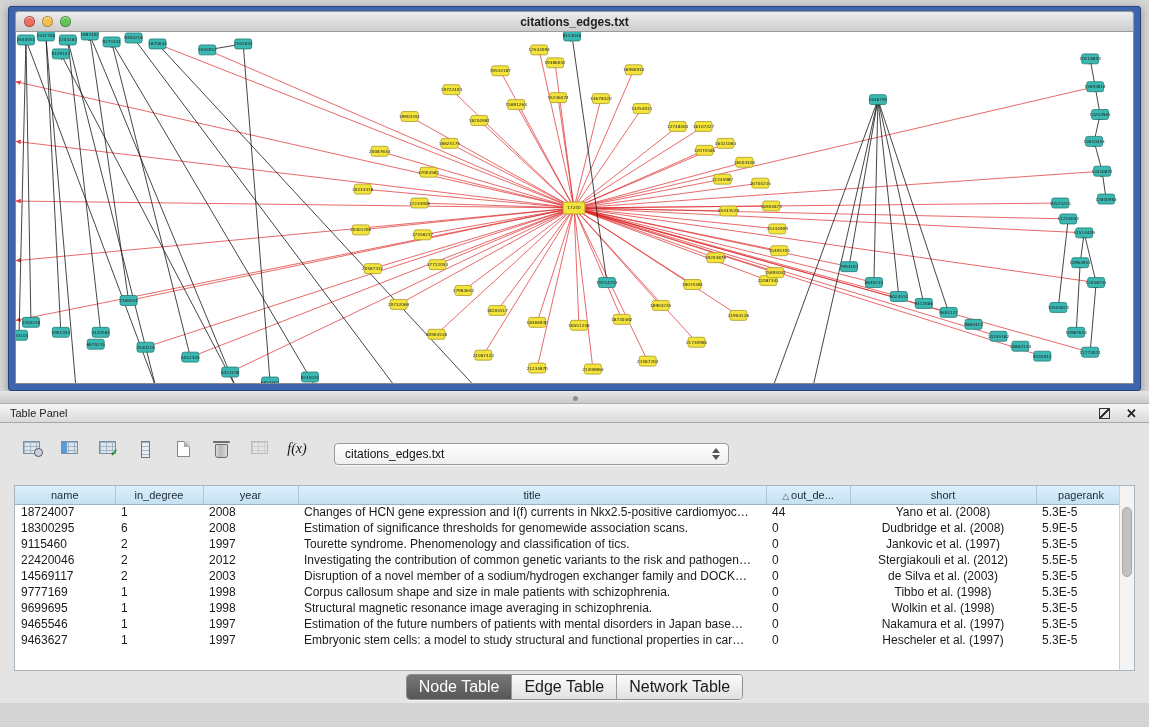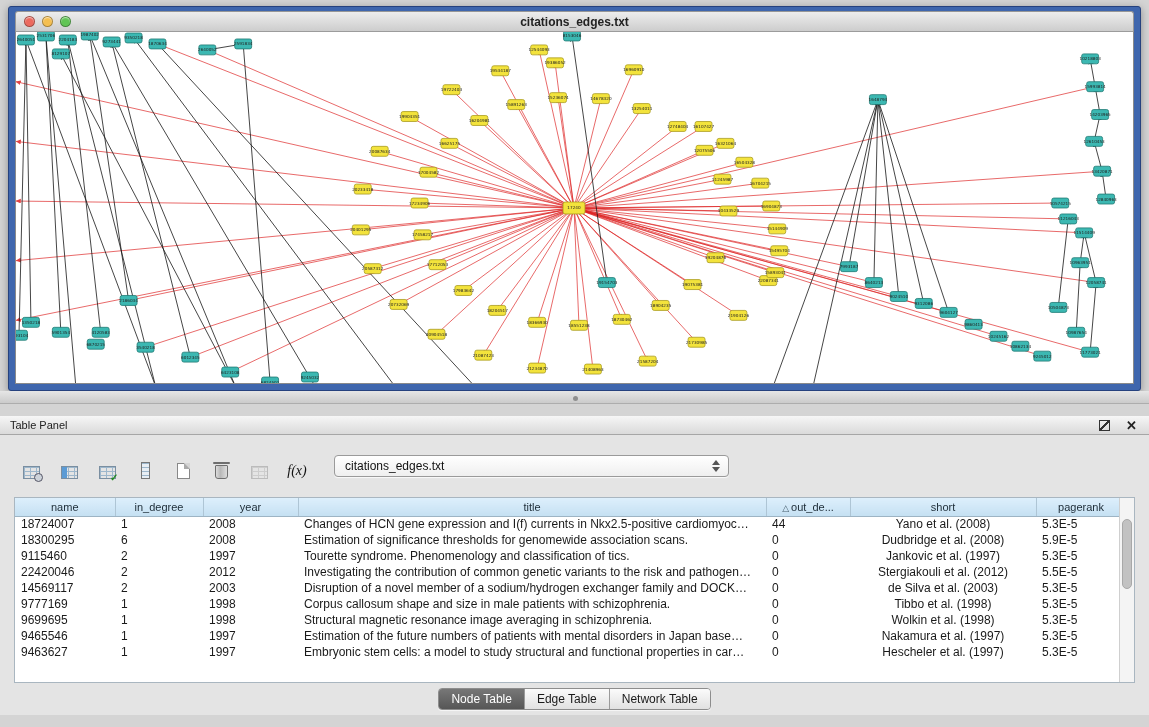--- a/index.html
+++ b/index.html
@@ -27,33 +27,33 @@
   .nd-t rect { fill:#3cb8b2; stroke:#1f7a74; stroke-width:0.8; }
   .nd-lbl { font-family:"DejaVu Sans", sans-serif; font-size:4.2px; fill:#222; }
 
   
   .split { position:absolute; top:391px; left:0; width:1149px; height:13px;
     background:linear-gradient(#e6e6e6,#cbcbcb); border-bottom:1px solid #adadad; }
   .split-handle { position:absolute; left:50%; top:5px; width:5px; height:5px;
     margin-left:-2px; border-radius:50%; background:#8f8f8f; }
 
   
-  .panel { position:absolute; top:416px; left:0; width:1149px; height:299px;
+  .panel { position:absolute; top:404px; left:0; width:1149px; height:299px;
     background:#e4e4e4; }
   .panel-titlebar { height:19px; background:linear-gradient(#f6f6f6,#dadada);
     border-bottom:1px solid #a6a6a6; display:flex; align-items:center;
     padding:0 12px 0 10px; font-size:11px; color:#222; }
   .panel-title { flex:0 0 auto; }
   .panel-spacer { flex:1; }
   .float-ic { width:11px; height:11px; border:1.5px solid #333; margin-right:16px;
     background:linear-gradient(135deg,transparent 44%,#333 44%,#333 56%,transparent 56%); }
   .close-ic { font-size:13px; font-weight:bold; color:#222; line-height:11px; }
 
   .toolbar { height:62px; display:flex; align-items:center; padding-left:18px; gap:12px; }
-  .tbtn { width:26px; height:26px; display:flex; align-items:flex-end; justify-content:center; }
+  .tbtn { width:26px; height:26px; display:flex; align-items:flex-start; justify-content:center; }
   .ic-table { width:17px; height:13px; border:1px solid #7a8ea0; position:relative;
     background:linear-gradient(#dcebf7,#c9def0);
     background-image:linear-gradient(#9db7cc 1px,transparent 1px),
                      linear-gradient(90deg,#9db7cc 1px,transparent 1px);
     background-size:6px 4px; }
   .ic-table.dim { filter:grayscale(1); opacity:.45; }
   .ov-gear::after { content:""; position:absolute; right:-4px; bottom:-4px;
     width:7px; height:7px; border-radius:50%; border:1.5px solid #556; background:#cdd3da; }
   .ov-col::before { content:""; position:absolute; left:0; top:0; bottom:0;
     width:5px; background:#5b9bd5; }
@@ -100,21 +100,21 @@
   .grid td:nth-child(6) { text-align:center; }
   .sort-glyph { font-size:9px; margin-right:2px; color:#49606f; }
   .vscroll { position:absolute; right:0; top:0; bottom:0; width:15px;
     background:#f4f4f4; border-left:1px solid #cfcfcf; }
   .vthumb { position:absolute; left:2px; top:21px; width:10px; height:70px;
     border-radius:6px; background:#c2c2c2; border:1px solid #a8a8a8; }
 
   .tabs-row { height:32px; display:flex; align-items:center; justify-content:center; }
   .seg { display:flex; border:1px solid #8d8d8d; border-radius:4px; overflow:hidden;
     box-shadow:0 1px 1px rgba(255,255,255,.7); }
-  .seg .tab { padding:3px 12px; font-size:12px; color:#1a1a1a;
+  .seg .tab { padding:3px 12px; font-size:16px; color:#1a1a1a;
     background:linear-gradient(#fbfbfb,#e1e1e1); border-right:1px solid #9a9a9a; }
   .seg .tab:last-child { border-right:none; }
   .seg .tab.sel { background:linear-gradient(#777777,#565656); color:#fff; }
 
   
   .statusbar { position:absolute; top:743px; left:0; width:1149px; height:24px;
     background:linear-gradient(#e8e8e8,#c8c8c8); border-top:1px solid #9f9f9f;
     display:flex; align-items:center; justify-content:flex-end; padding-right:10px; gap:6px;
     font-size:11px; color:#333; }
   .mem-orb { width:13px; height:13px; border-radius:50%; border:1px solid #56a23c;

